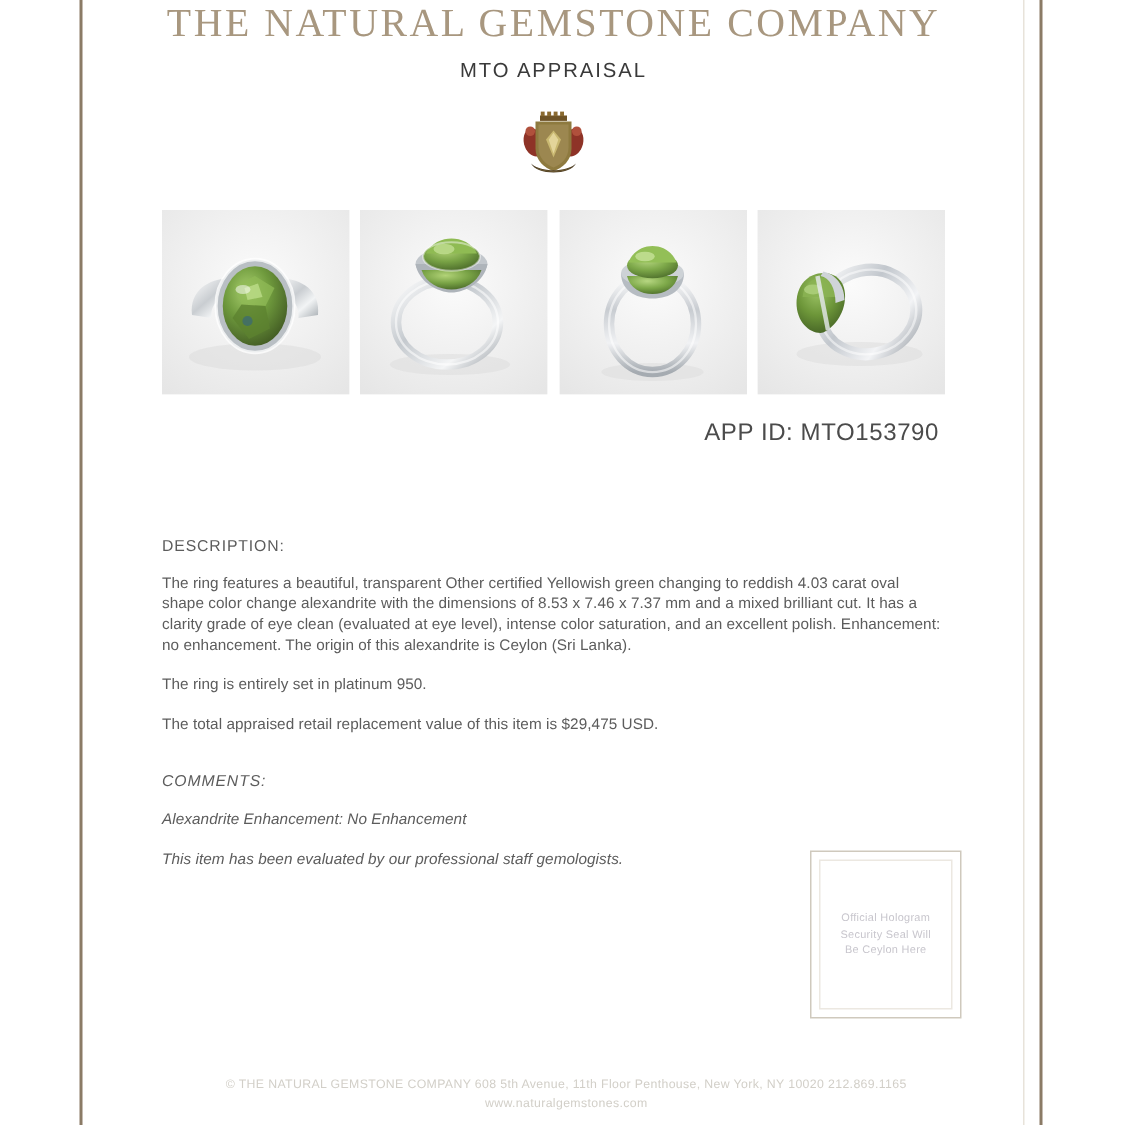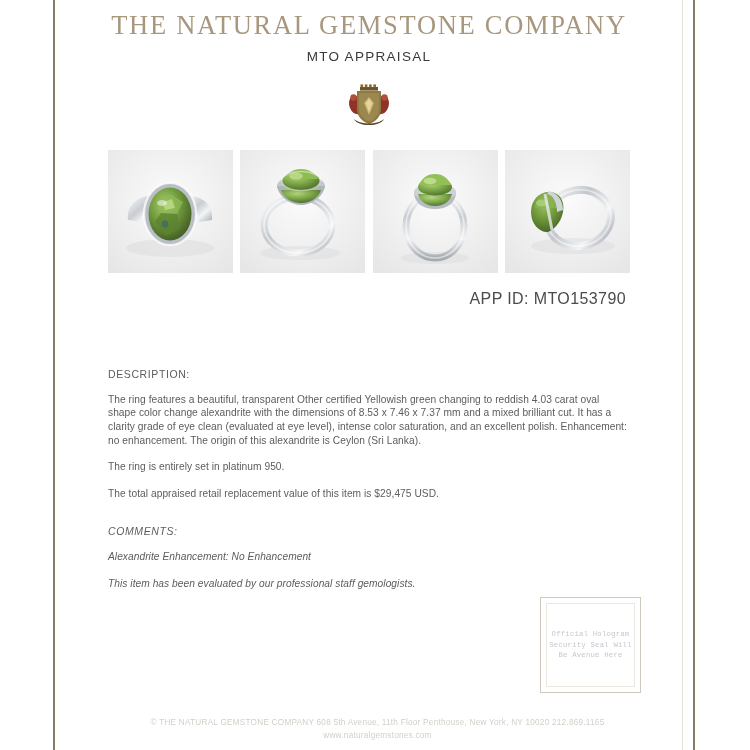--- a/index.html
+++ b/index.html
@@ -31,21 +31,21 @@
     position: absolute;
     left: 56px;
     top: 0;
     width: 626px;
     height: 750px;
   }
 
   
   .masthead {
     text-align: center;
-    padding-top: 12px;
+    padding-top: 2px;
   }
   .company-title {
     font-family: "Liberation Serif", serif;
     font-size: 26.5px;
     letter-spacing: 1.7px;
     color: #a8977f;
     white-space: nowrap;
     line-height: 1.05;
     font-weight: 400;
   }
@@ -106,27 +106,26 @@
     margin-bottom: 13px;
     letter-spacing: 0.05px;
   }
   .para:last-child { margin-bottom: 0; }
   .comments-block { margin-top: 25px; font-style: italic; }
 
   
   .seal-box {
     position: absolute;
     left: 484px;
-    top: 597px;
+    top: 567px;
     width: 101px;
-    height: 96px;
+    height: 112px;
     border: 1px solid #cfc9bd;
     padding: 5px;
     box-sizing: border-box;
-    font-family: Liberation Mono, monospace;
   }
   .seal-inner {
     width: 100%;
     height: 100%;
     border: 1px solid #ece8e1;
     box-sizing: border-box;
     display: flex;
     flex-direction: column;
     align-items: center;
     justify-content: center;
@@ -351,21 +350,21 @@
       <div class="section-heading">COMMENTS:</div>
       <div class="para">Alexandrite Enhancement: No Enhancement</div>
       <div class="para">This item has been evaluated by our professional staff gemologists.</div>
     </div>
   </div>
 
   <div class="seal-box">
     <div class="seal-inner">
       <div class="seal-line">Official Hologram</div>
       <div class="seal-line">Security Seal Will</div>
-      <div class="seal-line">Be Avenue Here</div>
+      <div class="seal-line">Be Ceylon Here</div>
     </div>
   </div>
 
   <div class="footer">
     <div class="footer-line">© THE NATURAL GEMSTONE COMPANY  608 5th Avenue, 11th Floor Penthouse, New York, NY  10020      212.869.1165</div>
     <div class="footer-line">www.naturalgemstones.com</div>
   </div>
 
 </div>
 

